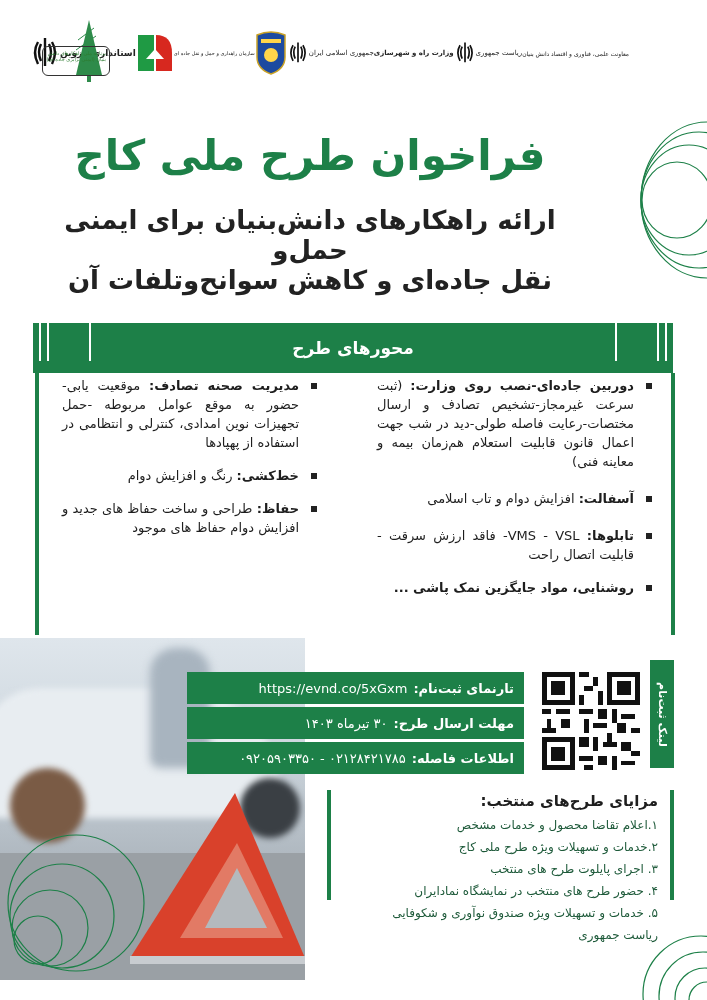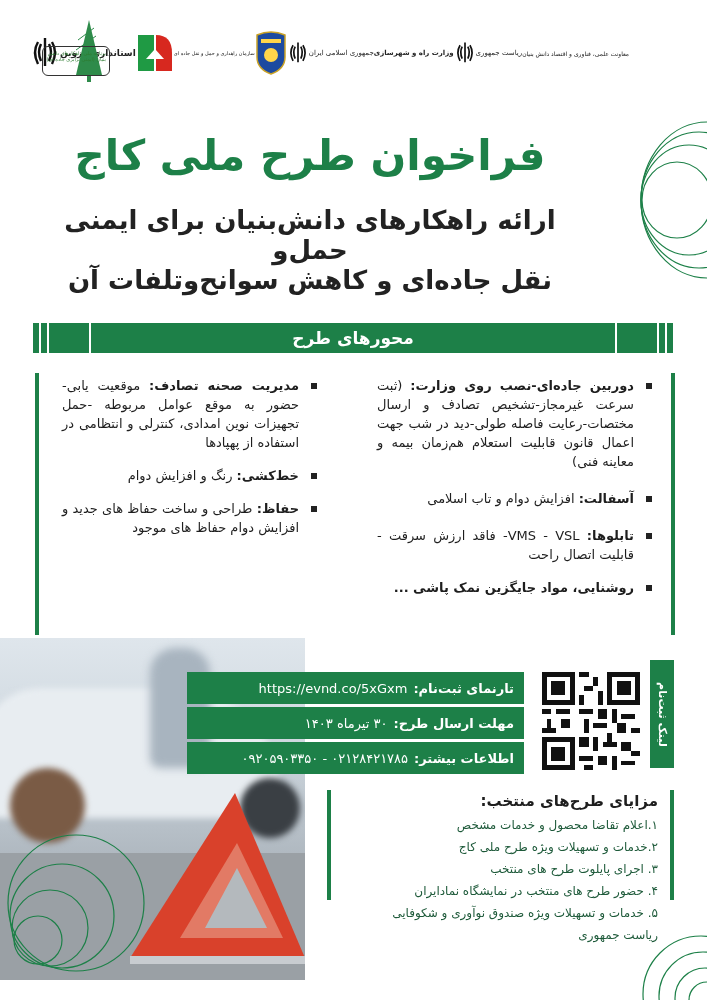--- a/index.html
+++ b/index.html
@@ -10,21 +10,21 @@
   .logo { display: flex; flex-direction: row; align-items: center; justify-content: center; height: 70px; }
   .logo .cap { font-size: 7px; line-height: 9px; text-align: center; color: #222; direction: rtl; white-space: nowrap; }
   .logo.tree { width: 95px; position: relative; }
   .logo.tree .box { position: absolute; left: 12px; top: 28px; width: 68px; height: 30px; border: 1px solid #333; border-radius: 6px; font-size: 5px; line-height: 6px; padding: 3px; color: #2e7d32; text-align: right; direction: rtl; }
   .logo.tree svg { position: absolute; left: 44px; top: 2px; }
 
   .hero-rings { position: absolute; top: 110px; right: -20px; width: 120px; height: 180px; }
   .title { position: absolute; top: 130px; left: 30px; width: 560px; text-align: center; font-size: 42px; font-weight: bold; color: #1d8048; line-height: 52px; }
   .subtitle { position: absolute; top: 205px; left: 30px; width: 560px; text-align: center; font-size: 26px; font-weight: bold; color: #222; line-height: 30px; }
 
-  .axes-banner { position: absolute; top: 323px; left: 33px; width: 640px; height: 30px; background: #1d8048; display: flex; align-items: center; justify-content: center; }
+  .axes-banner { position: absolute; top: 323px; left: 33px; width: 640px; height: 50px; background: #1d8048; display: flex; align-items: center; justify-content: center; }
   .axes-banner .stripe { position: absolute; top: 0; height: 38px; width: 2px; background: #ffffff; }
   .axes-banner h2 { color: #fff; font-size: 17px; font-weight: bold; }
 
   .vbar { position: absolute; width: 4px; background: #1d8048; }
 
   .col { position: absolute; font-size: 13px; line-height: 19px; text-align: justify; }
   .col-right { top: 376px; right: 55px; width: 275px; }
   .col-left { top: 376px; left: 62px; width: 255px; }
   .item { position: relative; padding-right: 18px; margin-bottom: 14px; }
   .item .bullet { position: absolute; right: 0; top: 7px; width: 6px; height: 6px; background: #222; }
@@ -193,21 +193,21 @@
 
 <div class="info-row" style="top:672px;">
   <b>تارنمای ثبت‌نام:</b>
   <span class="val">https://evnd.co/5xGxm</span>
 </div>
 <div class="info-row" style="top:707px;">
   <b>مهلت ارسال طرح:</b>
   <span>۳۰ تیرماه ۱۴۰۳</span>
 </div>
 <div class="info-row" style="top:742px;">
-  <b>اطلاعات بیشتر:</b>
+  <b>اطلاعات فاصله:</b>
   <span>۰۲۱۲۸۴۲۱۷۸۵ - ۰۹۲۰۵۹۰۳۳۵۰</span>
 </div>
 
 <svg class="qr" viewBox="0 0 21 21" shape-rendering="crispEdges">
   <rect width="21" height="21" fill="#fff"></rect>
   <g fill="#111">
     <rect x="0" y="0" width="7" height="7"></rect>
       <rect x="1" y="1" width="5" height="5" fill="#fff"></rect>
       <rect x="2" y="2" width="3" height="3"></rect>
     <rect x="14" y="0" width="7" height="7"></rect>

